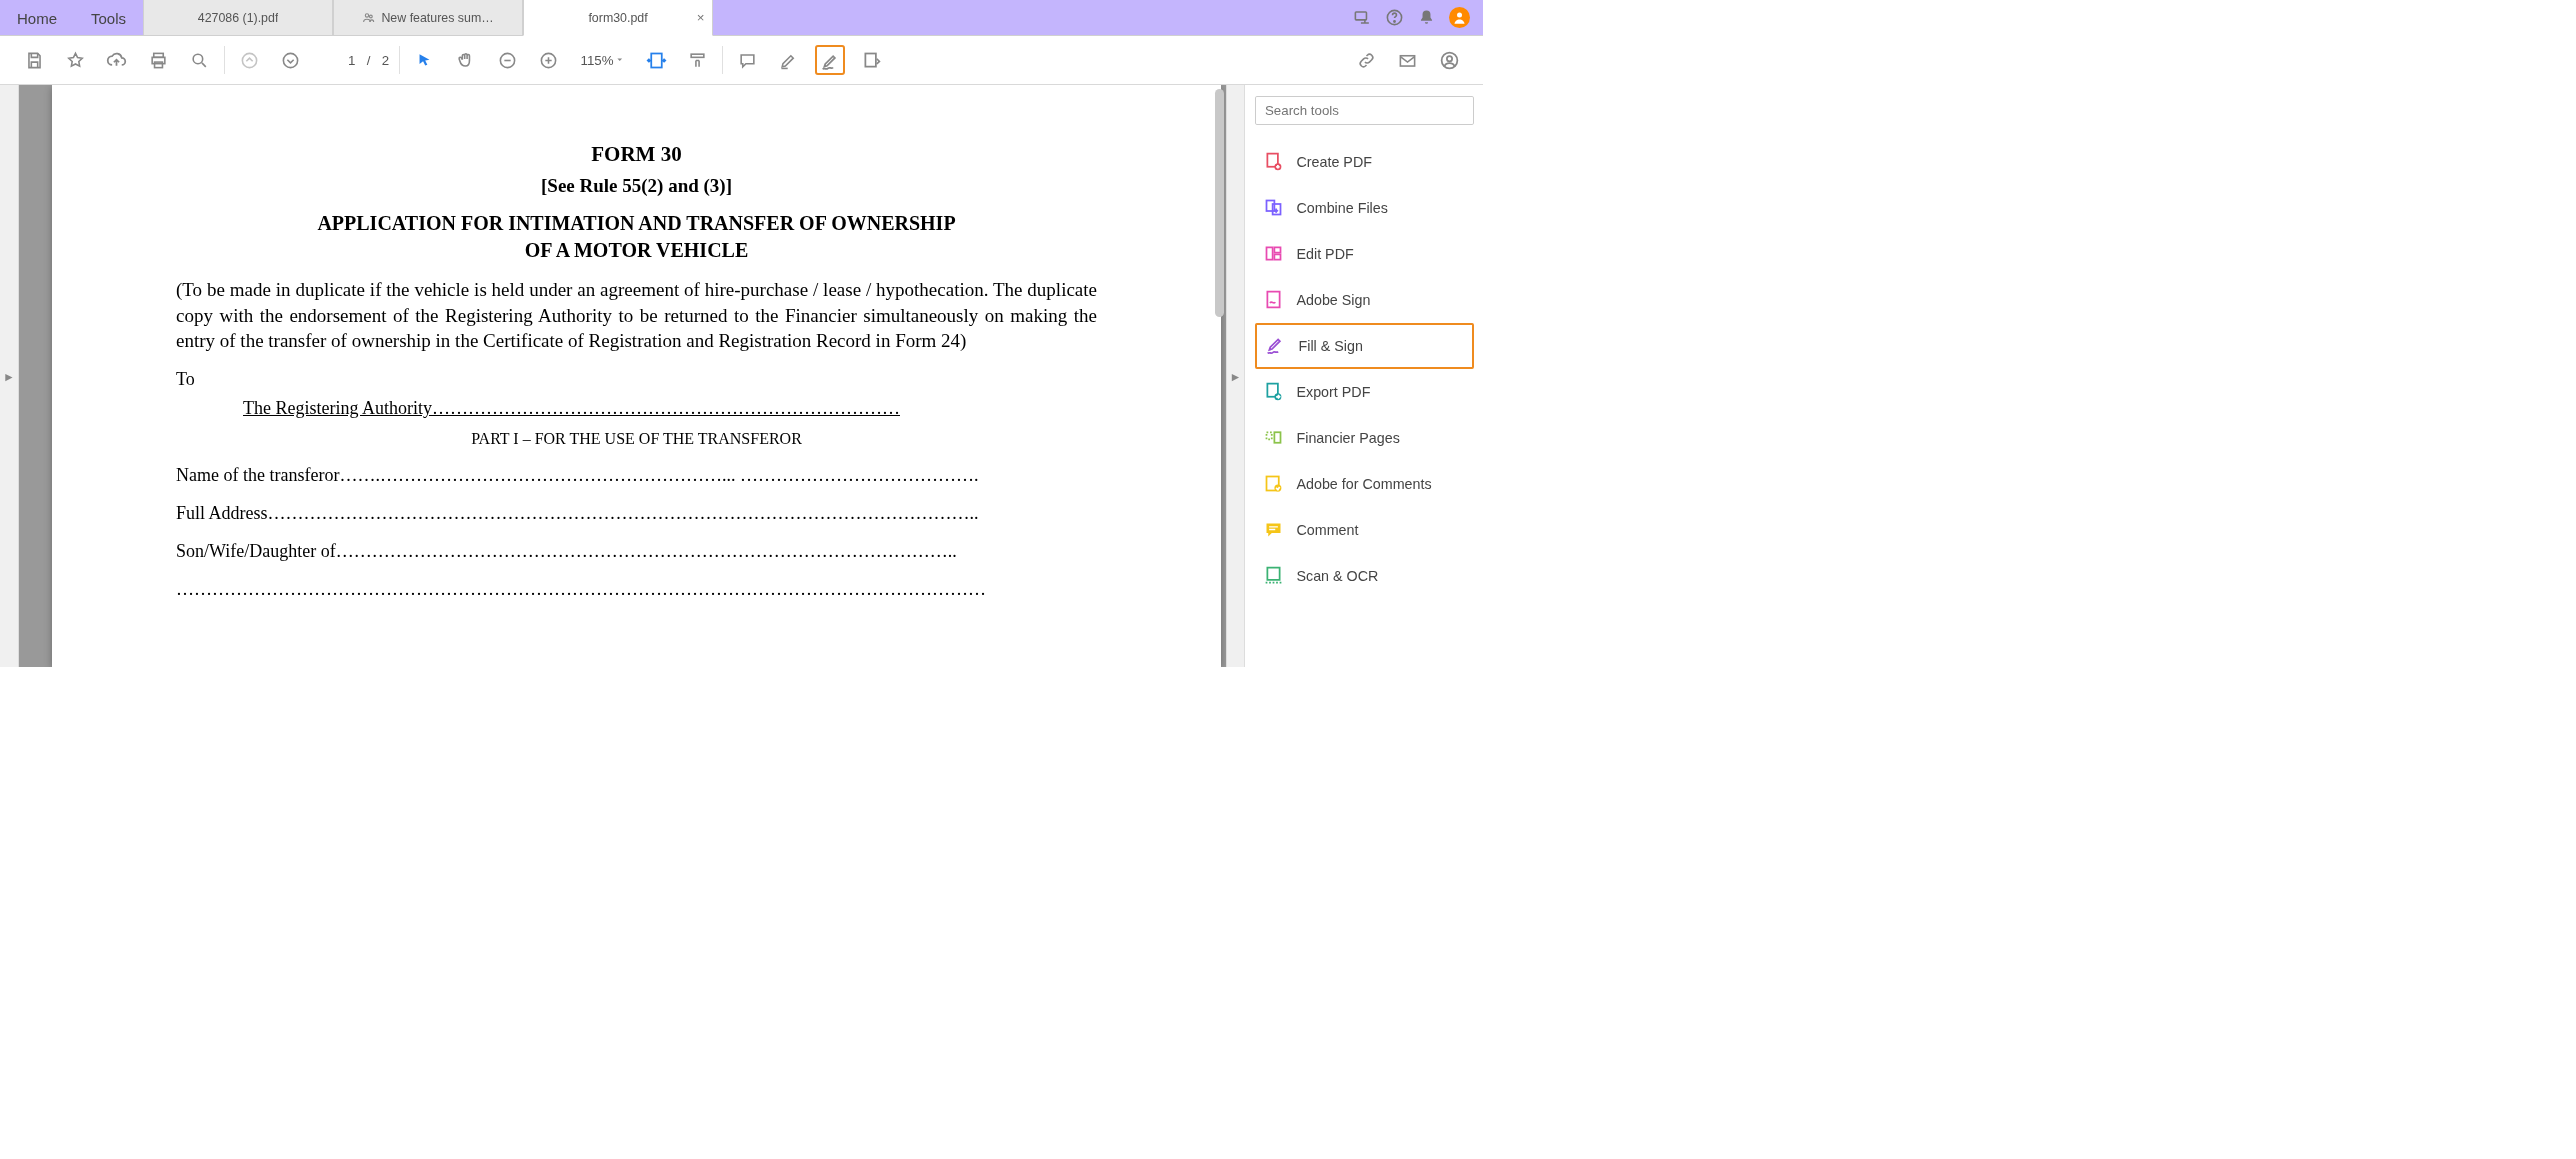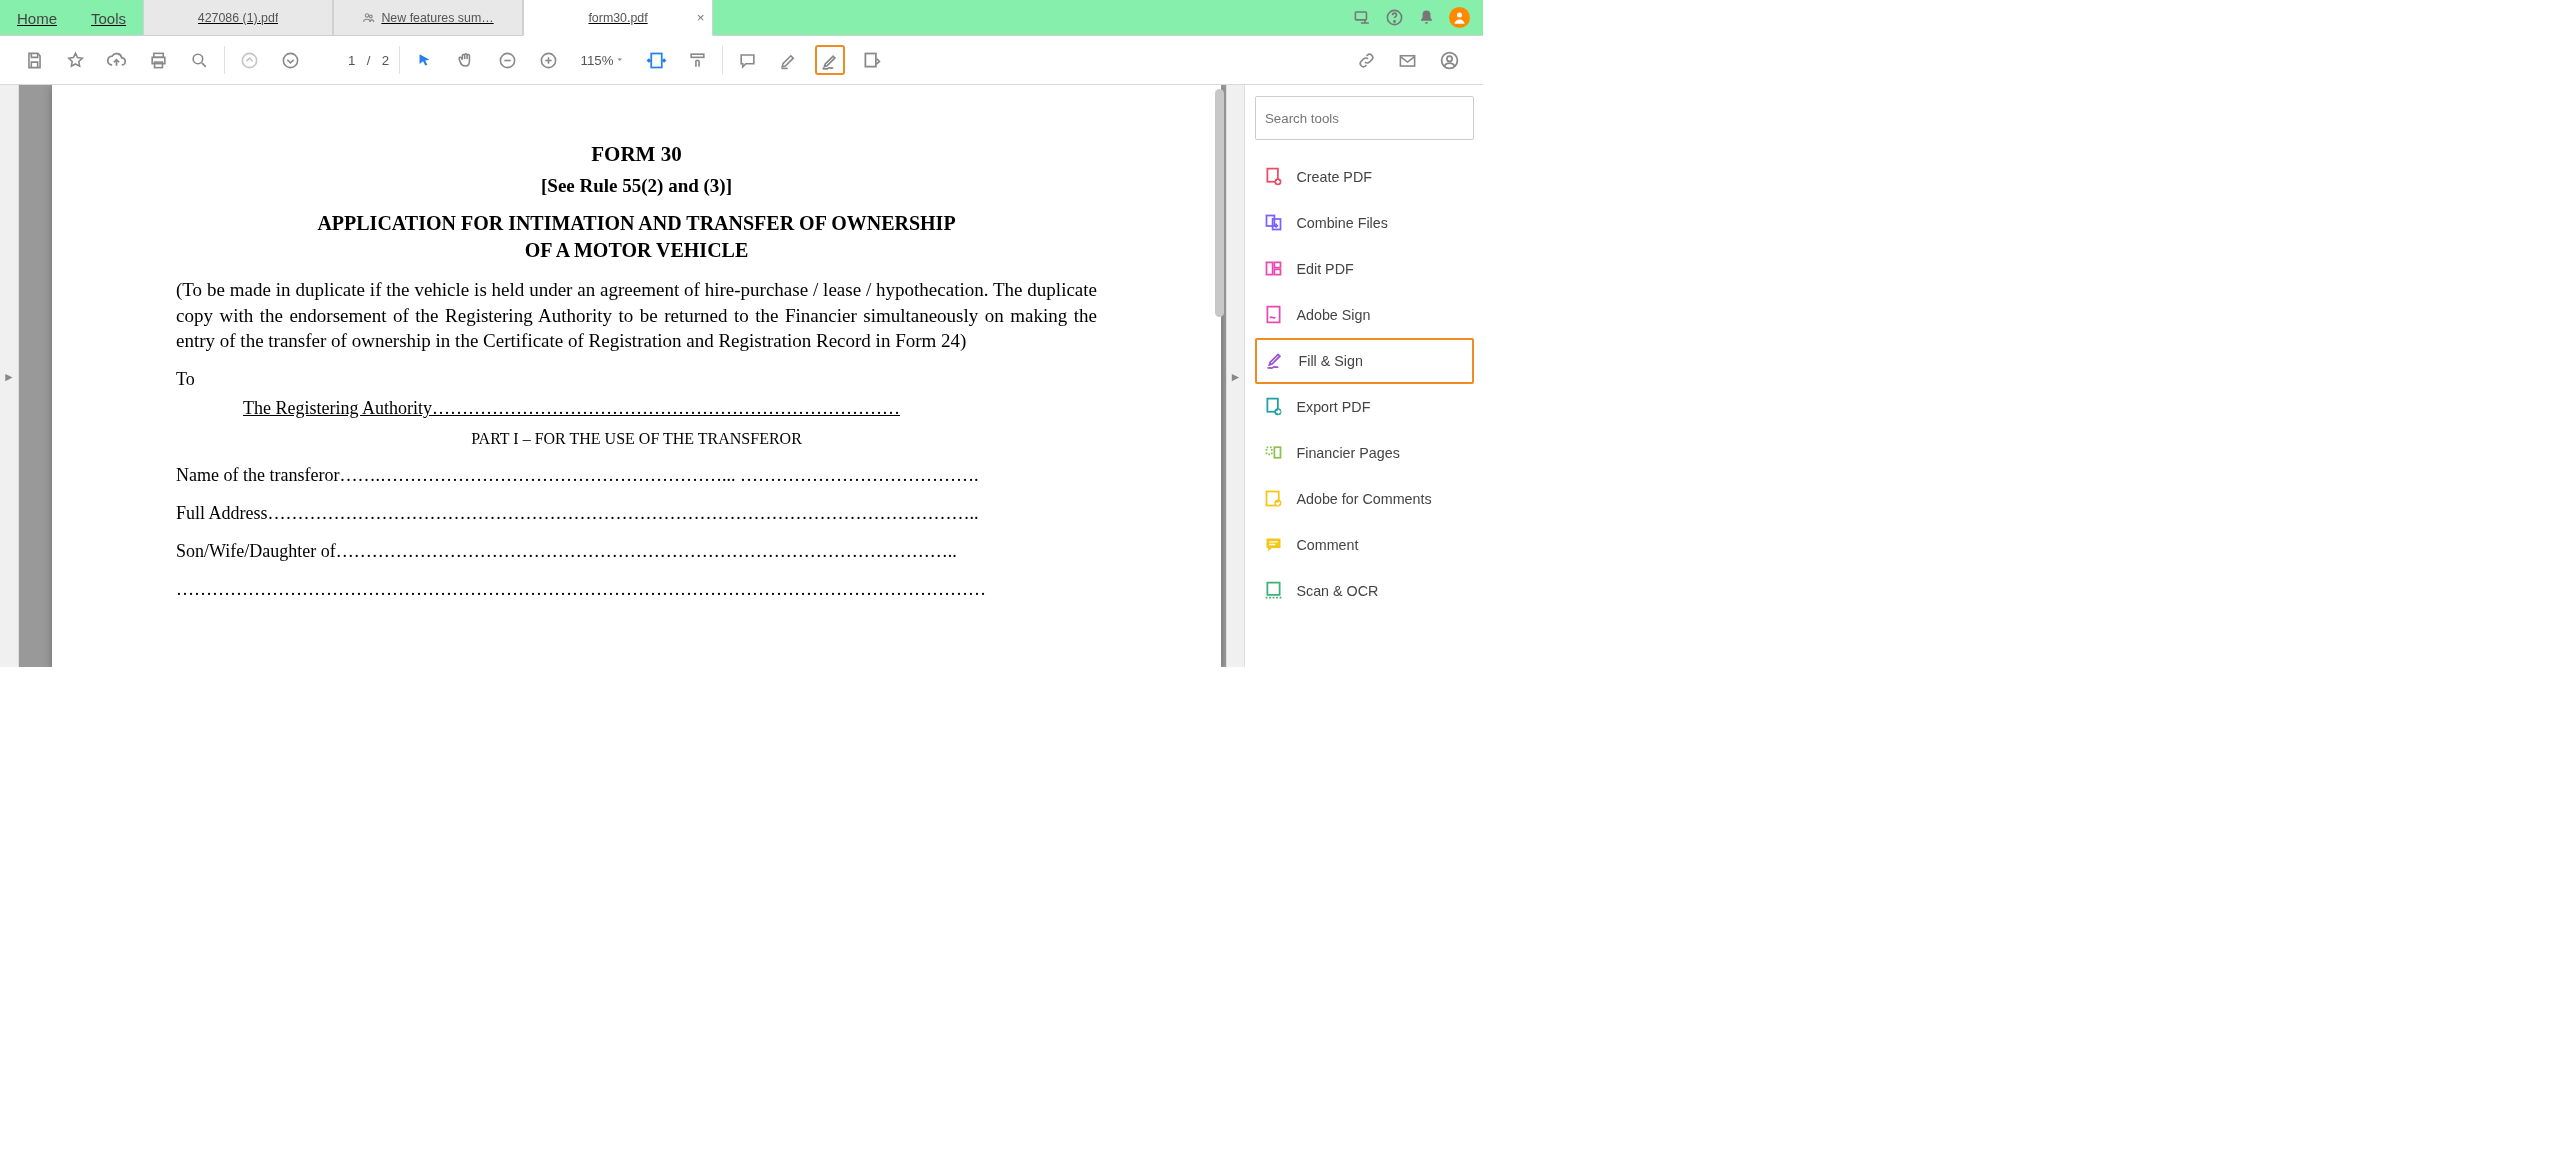--- a/index.html
+++ b/index.html
@@ -1,18 +1,18 @@
 <!DOCTYPE html>
 <html style="font-size:15px"><head>
 <meta charset="utf-8">
 <style>
 * { box-sizing: border-box; margin: 0; padding: 0; }
 body { font-family: -apple-system, BlinkMacSystemFont, "Segoe UI", Arial, sans-serif; background: #fff; width: 1483px; height: 667px; overflow: hidden; }
 
-.topbar { display: flex; align-items: stretch; height: 36px; background: #86efac; border-bottom: 1px solid #d0d0d0; text-decoration: underline; }
+.topbar { display: flex; align-items: stretch; height: 36px; background: #c4b5fd; border-bottom: 1px solid #d0d0d0; }
 .topbar-left { display: flex; }
 .topbar-left .tb-item { height: 36px; display: flex; align-items: center; padding: 0 17px; font-size: 15px; color: #444; cursor: pointer; }
 .tabs { display: flex; flex: 1; }
 .tab { width: 190px; display: flex; align-items: center; justify-content: center; padding: 0 9.5px; font-size: 12.4px; color: #555; border-right: 1px solid #d0d0d0; border-left: 1px solid #d0d0d0; position: relative; cursor: pointer; background: #e8e8e8; }
 .tab.active { background: #fff; border-bottom: 1px solid #fff; margin-bottom: -1px; }
 .tab .tab-label { white-space: nowrap; overflow: hidden; text-overflow: ellipsis; max-width: 143px; }
 .tab .tab-close { position: absolute; right: 7.6px; color: #777; font-size: 13.3px; }
 .tab .tab-ico { margin-right: 5.7px; color: #888; }
 .topbar-right { display: flex; align-items: center; gap: 11.4px; padding: 0 13.3px; }
 .topbar-right .tri { width: 21px; height: 21px; color: #777; display: flex; align-items: center; justify-content: center; cursor: pointer; }
@@ -44,21 +44,21 @@
 .page .indent-line { font-size: 18px; margin-left: 67px; margin-bottom: 2px; text-decoration: underline; }
 .page .part { text-align: center; font-size: 16px; margin: 11.4px 0 17px; }
 .page .form-line { font-size: 18px; margin-bottom: 17px; }
 .scrollbar-v { position: absolute; right: 1.9px; top: 3.8px; width: 9.5px; height: 228px; background: #c8c8c8; border-radius: 4.8px; }
 
 .center-rail { width: 19px; background: #f0f0f0; border-left: 1px solid #ddd; border-right: 1px solid #ddd; display: flex; align-items: center; justify-content: center; }
 .center-rail .arrow { color: #888; font-size: 9.5px; cursor: pointer; }
 
 .right-panel { width: 238px; background: #fff; display: flex; flex-direction: column; padding: 11.4px 9.5px; }
 .right-panel .search { margin-bottom: 13.3px; }
-.right-panel .search input { width: 100%; height: 44px; border: 1px solid #ccc; border-radius: 1.9px; padding: 0 9.5px; font-size: 13.3px; color: #555; }
+.right-panel .search input { width: 100%; height: 29px; border: 1px solid #ccc; border-radius: 1.9px; padding: 0 9.5px; font-size: 13.3px; color: #555; }
 .tool-item { display: flex; align-items: center; gap: 11.4px; height: 46px; padding: 0 7.6px; cursor: pointer; border-radius: 1.9px; }
 .tool-item.highlight { border: 2.9px solid #ef8b1f; }
 .tool-item .t-ico { width: 23px; height: 23px; display: flex; align-items: center; justify-content: center; }
 .tool-item .t-label { font-size: 14.3px; color: #444; }
 
 svg { display: block; }
 </style>
 </head>
 <body>
 

